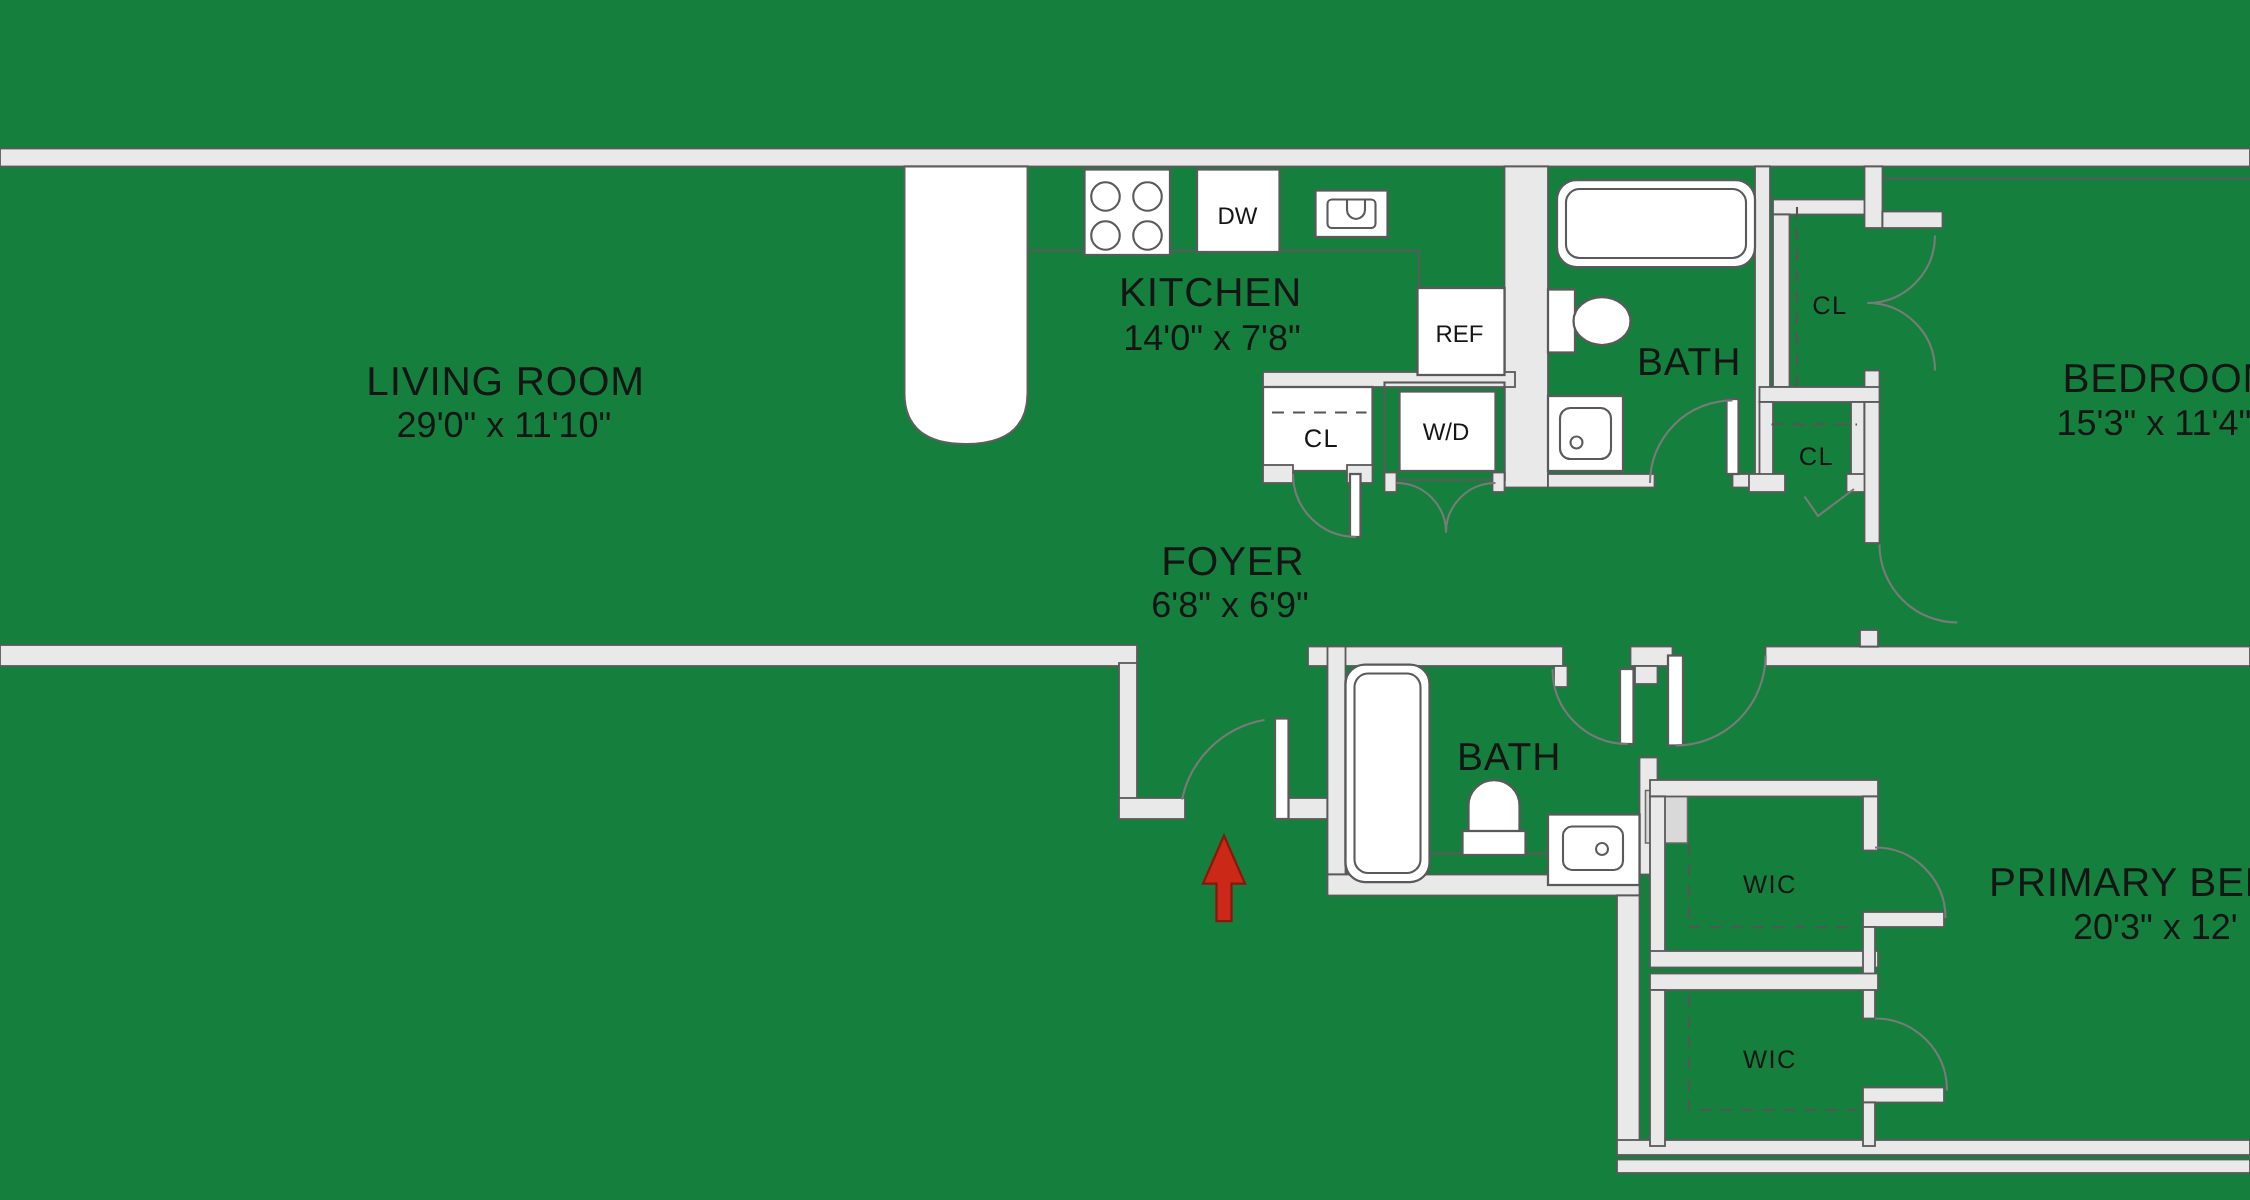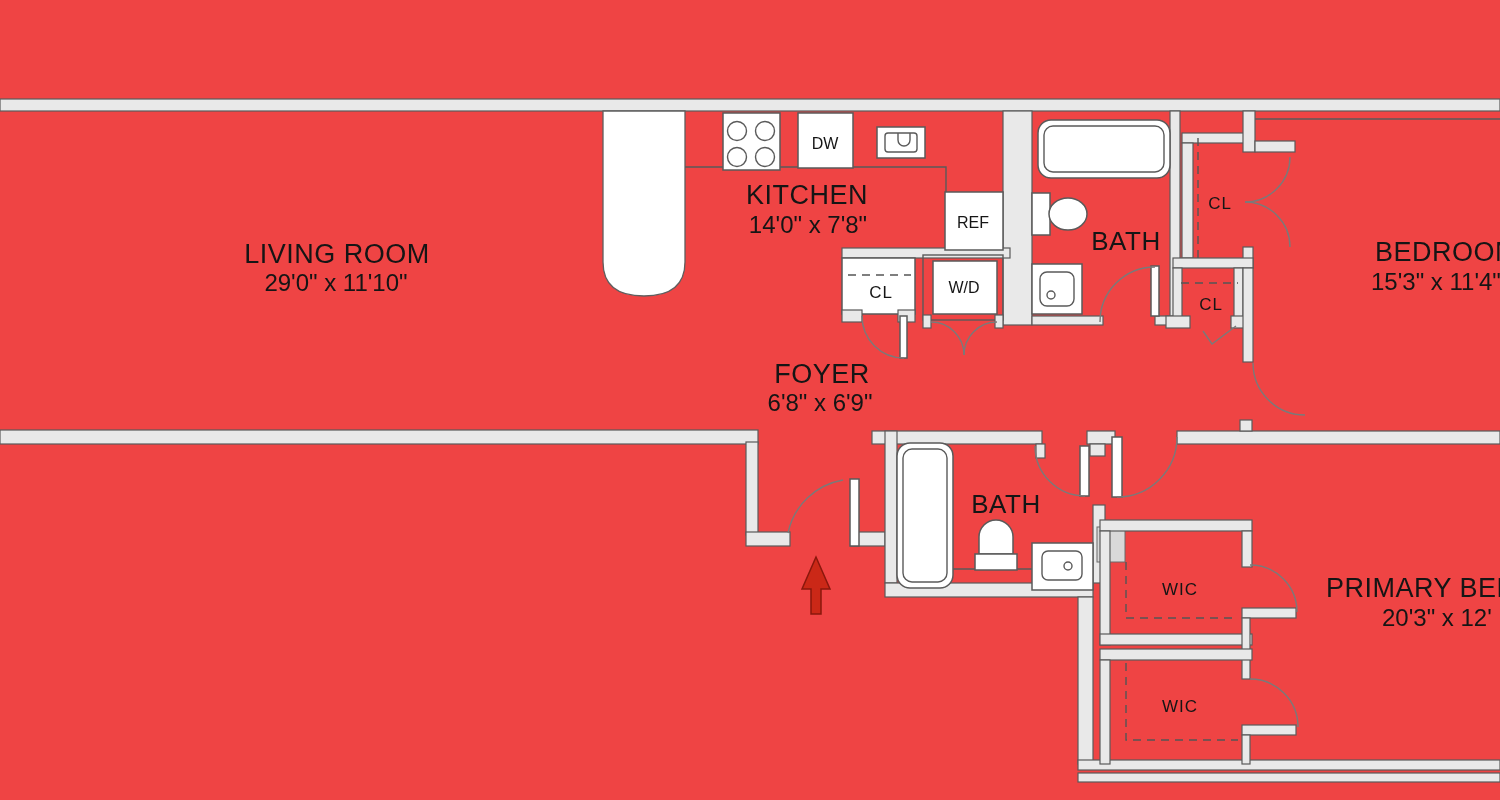--- a/index.html
+++ b/index.html
@@ -1,16 +1,16 @@
 <!DOCTYPE html>
 <html><head>
 <meta charset="utf-8">
 <style>
   html,body{margin:0;padding:0;background:#ffffff;}
-  .stage{position:relative;width:1500px;height:800px;background:#ef4444;overflow:hidden;}
+  .stage{position:relative;width:1500px;height:800px;background:#15803d;overflow:hidden;}
   svg{display:block;}
   .wall{fill:#e9e9e9;stroke:#5a5a5a;stroke-width:1.2;}
   .wall-dark{fill:#d9d9d9;stroke:#6a6a6a;stroke-width:1;}
   .col{fill:#ffffff;stroke:#5f5f5f;stroke-width:1.3;}
   .fix{fill:#ffffff;stroke:#5a5a5a;stroke-width:1.5;}
   .thin{fill:none;stroke:#5a5a5a;stroke-width:1.4;}
   .arc{fill:none;stroke:#7a7a7a;stroke-width:1.4;}
   .dash{fill:none;stroke:#555;stroke-width:1.4;stroke-dasharray:8 6;}
   .lbl{font-family:"Liberation Sans",sans-serif;font-size:27px;fill:#151515;letter-spacing:.5px;}
   .dim{font-family:"Liberation Sans",sans-serif;font-size:24px;fill:#151515;}

